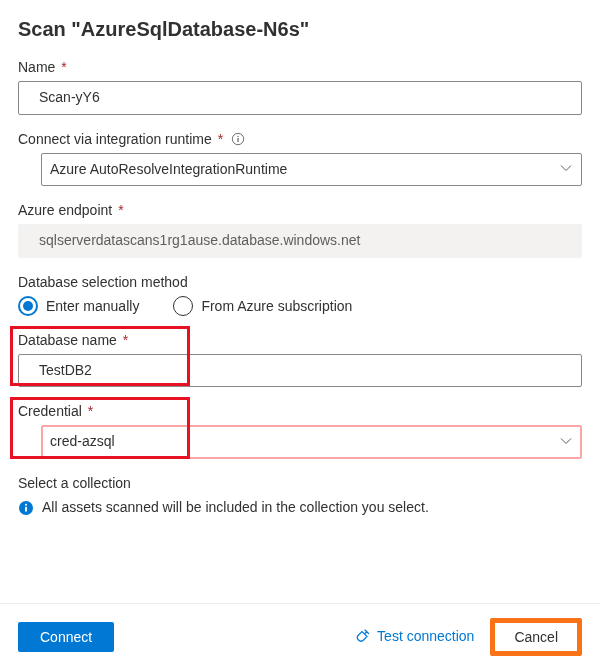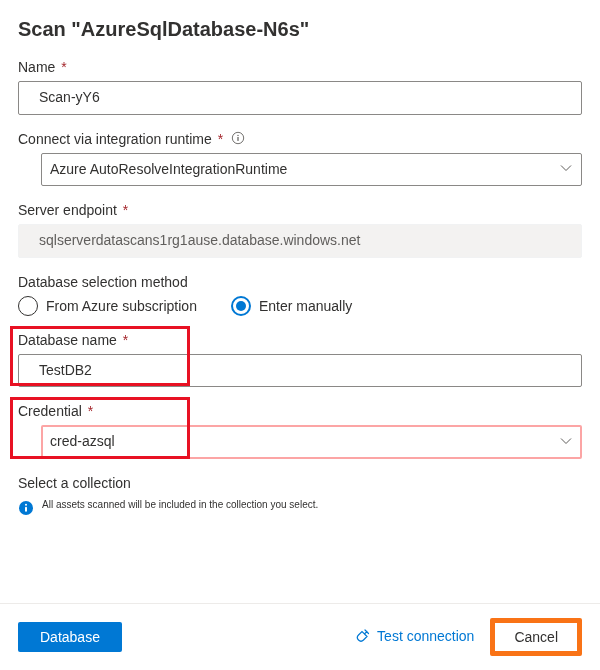--- a/index.html
+++ b/index.html
@@ -16,20 +16,21 @@
     .container { padding: 18px 18px 0 18px; }
     h2 {
       margin: 0 0 18px 0;
       font-size: 20px;
       font-weight: 600;
       color: #323130;
     }
     .field { margin-bottom: 16px; }
     .label {
       display: flex;
+      align-items: center;
       gap: 4px;
       margin-bottom: 6px;
       font-size: 14px;
       color: #323130;
     }
     .req { color: #a4262c; margin-left: 2px; }
     .info-icon-wrap { margin-left: 4px; display: inline-flex; }
     .text-input {
       width: 100%;
       padding: 6px 20px;
@@ -105,21 +106,21 @@
       border: 3px solid #e81123;
       position: absolute;
       pointer-events: none;
       z-index: 10;
     }
     .info-row {
       display: flex;
       align-items: flex-start;
       gap: 8px;
       margin-top: 8px;
-      font-size: 10px;
+      font-size: 14px;
       color: #323130;
     }
     .info-row .icon { flex: 0 0 auto; margin-top: 1px; color: #0078d4; }
     .footer {
       position: absolute;
       left: 0; right: 0; bottom: 0;
       border-top: 1px solid #edebe9;
       padding: 14px 18px;
       display: flex;
       align-items: center;
@@ -189,40 +190,40 @@
       <span class="chevron">
         <svg width="12" height="12" viewBox="0 0 12 12">
             <path d="M1 3.5 L6 8.5 L11 3.5" stroke="#605e5c" stroke-width="1" fill="none"></path>
           </svg>
       </span>
     </div>
   </div>
 
   <div class="field">
     <div class="label">
-      <span>Server endpoint</span>
+      <span>Azure endpoint</span>
         <span class="req">*</span>
     </div>
     <input class="text-input readonly" type="text" readonly="" value="sqlserverdatascans1rg1ause.database.windows.net" style="">
   </div>
 
   <div class="field">
     <div class="label">
       <span>Database selection method</span>
     </div>
     <div class="radio-row">
-      <label class="radio-opt">
-        <span class="radio-outer"></span>
-        <span>From Azure subscription</span>
-      </label>
       <label class="radio-opt checked">
         <span class="radio-outer">
             <span class="radio-inner"></span>
           </span>
         <span>Enter manually</span>
+      </label>
+      <label class="radio-opt">
+        <span class="radio-outer"></span>
+        <span>From Azure subscription</span>
       </label>
     </div>
   </div>
 
   <div class="field" style="position:relative;">
     <div class="hl-box" style="left:-8px; top:-6px; width:180px; height:60px;"></div>
     <div class="label">
       <span>Database name</span>
         <span class="req">*</span>
     </div>
@@ -258,21 +259,21 @@
             <circle cx="8" cy="4.8" r="1" fill="#fff"></circle>
             <rect x="7" y="6.8" width="2" height="5" rx="1" fill="#fff"></rect>
           </svg>
       </span>
       <span>All assets scanned will be included in the collection you select.</span>
     </div>
   </div>
 </div>
 
 <div class="footer">
-  <button class="btn-primary">Database</button>
+  <button class="btn-primary">Connect</button>
   <div class="footer-right">
     <span class="link-btn">
       <span>
         <svg width="16" height="16" viewBox="0 0 16 16" fill="none">
           <path d="M10 2 L13.5 5.5 M12 3.5 L9.5 6 L7 3.5 L3.5 7 C2 8.5 2 10.5 3.5 12 C5 13.5 7 13.5 8.5 12 L12 8.5 L9.5 6" stroke="#0078d4" stroke-width="1.2" fill="none" stroke-linecap="round"></path>
         </svg>
       </span>
       <span>Test connection</span>
     </span>
     <button class="btn-secondary">Cancel</button>

